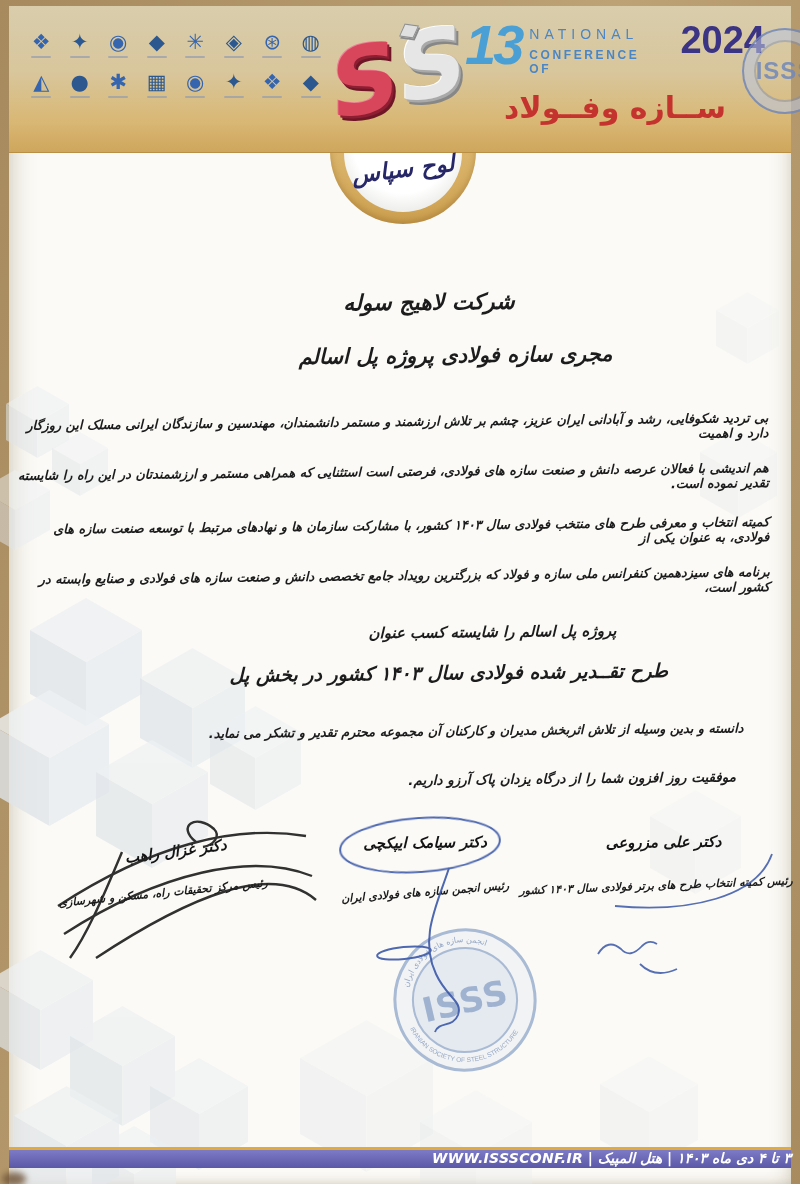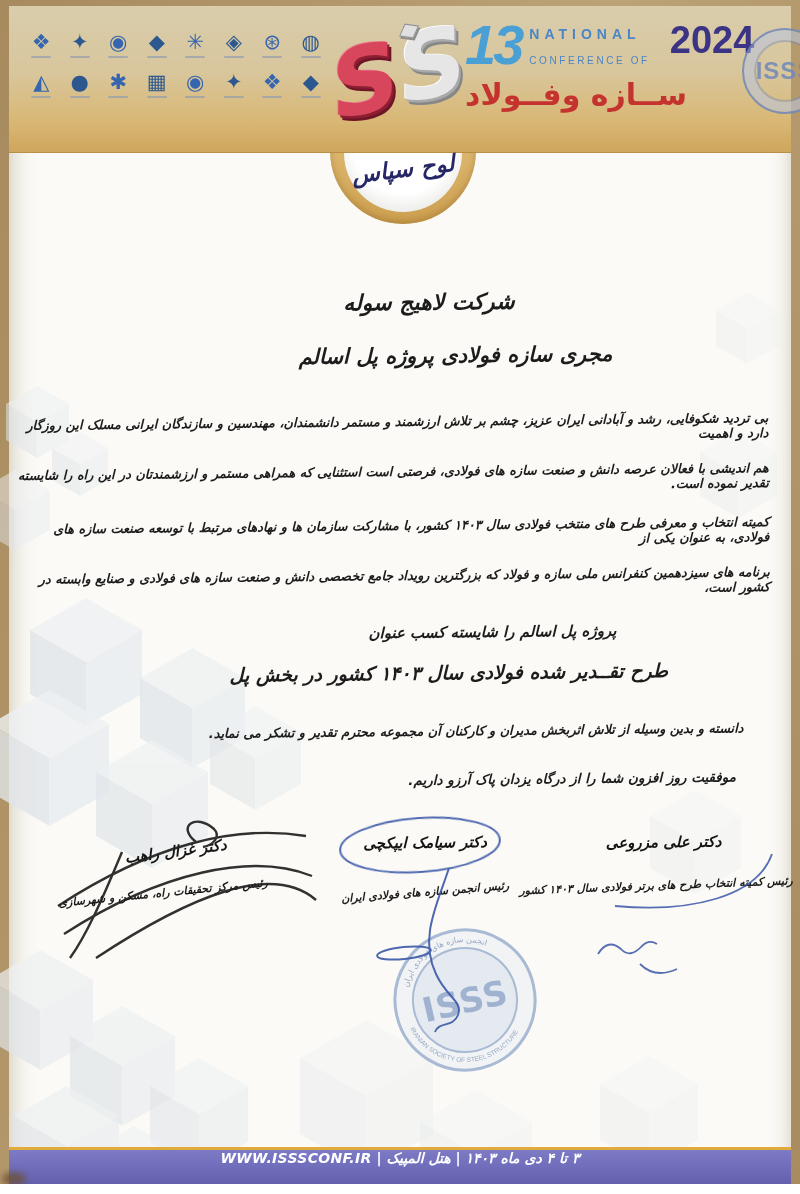--- a/index.html
+++ b/index.html
@@ -39,27 +39,27 @@
         text-shadow:2px 3px 0 #8e1f33,4px 6px 0 #6f1626,-1px -1px 0 #ec8195;}
   .sis.silver{left:398px;top:18px;color:#e6e6e6;z-index:5;transform:skewY(-12deg);
         text-shadow:2px 3px 0 #a9a9a9,4px 6px 0 #878787,-1px -1px 0 #ffffff,0 0 1px #777;}
   .sis-dot{position:absolute;left:402px;top:24px;width:12px;height:12px;z-index:6;background:#e0e0e0;
         border:1px solid #909090;transform:rotate(24deg) skewY(-16deg);box-shadow:2px 2px 0 #8a8a8a;}
   
   .conf{position:absolute;left:465px;top:20px;width:300px;z-index:5;}
   .conf .row1{display:flex;align-items:flex-start;}
   .conf .n13{font:bold italic 56px/50px "Liberation Sans",sans-serif;color:#4aa0d4;letter-spacing:-3px;}
   .conf .mid{margin:6px 6px 0 8px;}
-  .conf .national{font-weight:bold;font-size:14px;letter-spacing:5px;color:#4a86c6;}
-  .conf .confof{font-weight:normal;font-size:10px;letter-spacing:2.6px;color:#4a86c6;margin-top:13px;}
+  .conf .national{font-weight:normal;font-size:14px;letter-spacing:5px;color:#4a86c6;}
+  .conf .confof{font-weight:bold;font-size:12px;letter-spacing:2.6px;color:#4a86c6;margin-top:6px;}
   .conf .year{font:bold 38px/40px "Liberation Sans",sans-serif;color:#3b3383;margin-left:14px;}
   .conf .steel{margin-top:0px;font:bold 24px/26px "Liberation Sans",sans-serif;color:#c23230;letter-spacing:1.5px;}
   .conf .fa-small{margin-top:4px;text-align:center;font:bold 12.5px "DejaVu Sans",sans-serif;
         color:#33398a;direction:rtl;letter-spacing:.5px;}
-  .conf .fa-big{margin-top:9px;text-align:left;font:bold 30px/32px "DejaVu Sans",sans-serif;
+  .conf .fa-big{margin-top:16px;text-align:center;font:bold 30px/32px "DejaVu Sans",sans-serif;
         color:#c5332f;direction:rtl;}
   
   .isssmark{position:absolute;left:742px;top:28px;width:82px;height:82px;z-index:5;border-radius:50%;
         border:2px solid #7188bb;color:#7188bb;opacity:.85;display:flex;align-items:center;justify-content:center;
         font:bold 24px "Liberation Sans",sans-serif;letter-spacing:1px;
         box-shadow:inset 0 0 0 10px rgba(255,255,255,.35), inset 0 0 0 12px rgba(113,136,187,.5);}
   
   .letter{position:absolute;inset:0;z-index:5;transform:rotate(-0.6deg);}
   .fa{font-family:"DejaVu Sans",sans-serif;direction:rtl;color:#1c1c1c;}
   .recipient{position:absolute;top:290px;left:0;right:0;text-align:center;transform:translateX(32px);
@@ -76,23 +76,23 @@
   .sig-name{position:absolute;font:bold italic 15px "DejaVu Sans",sans-serif;direction:rtl;color:#141414;text-align:center;}
   .sig-title{position:absolute;font:bold italic 11px "DejaVu Sans",sans-serif;direction:rtl;color:#1a1a1a;text-align:center;}
   .sg-r-name{left:556px;width:210px;top:836px;}
   .sg-r-title{left:512px;width:282px;top:882px;transform:rotate(-1.5deg);}
   .sg-m-name{left:330px;width:185px;top:834px;}
   .sg-m-title{left:308px;width:228px;top:886px;transform:rotate(-4deg);}
   .sg-l-name{left:78px;width:190px;top:840px;transform:rotate(-7deg);}
   .sg-l-title{left:40px;width:240px;top:884px;transform:rotate(-5deg);}
   
   .goldline{position:absolute;left:9px;right:9px;top:1147px;height:3px;background:#e0ab3c;z-index:5;}
-  .footerband{position:absolute;left:9px;right:9px;top:1150px;height:44px;z-index:5;
+  .footerband{position:absolute;left:9px;right:9px;top:1150px;height:18px;z-index:5;
         background:linear-gradient(180deg,#7d7bc6,#5b59a7);
-        text-align:center;line-height:34px;color:#ffffff;
+        line-height:34px;color:#ffffff;
         font:bold italic 14px "DejaVu Sans",sans-serif;direction:rtl;letter-spacing:.3px;}
   .whitestrip{position:absolute;left:0;right:0;top:1184px;height:10px;background:#ffffff;z-index:6;}
   .camscan{position:absolute;right:12px;top:1252px;z-index:9;background:#fff;padding:0 3px;
         font:8px "Liberation Sans",sans-serif;color:#8f8f8f;margin-left:10px;}
   .cornerspot{position:absolute;left:2px;top:1172px;width:24px;height:14px;background:#6d5136;
         border-radius:50%;filter:blur(3px);z-index:6;opacity:.8;}
   
   .ink{position:absolute;left:0;top:0;z-index:7;pointer-events:none;}
 </style>
 </head>

